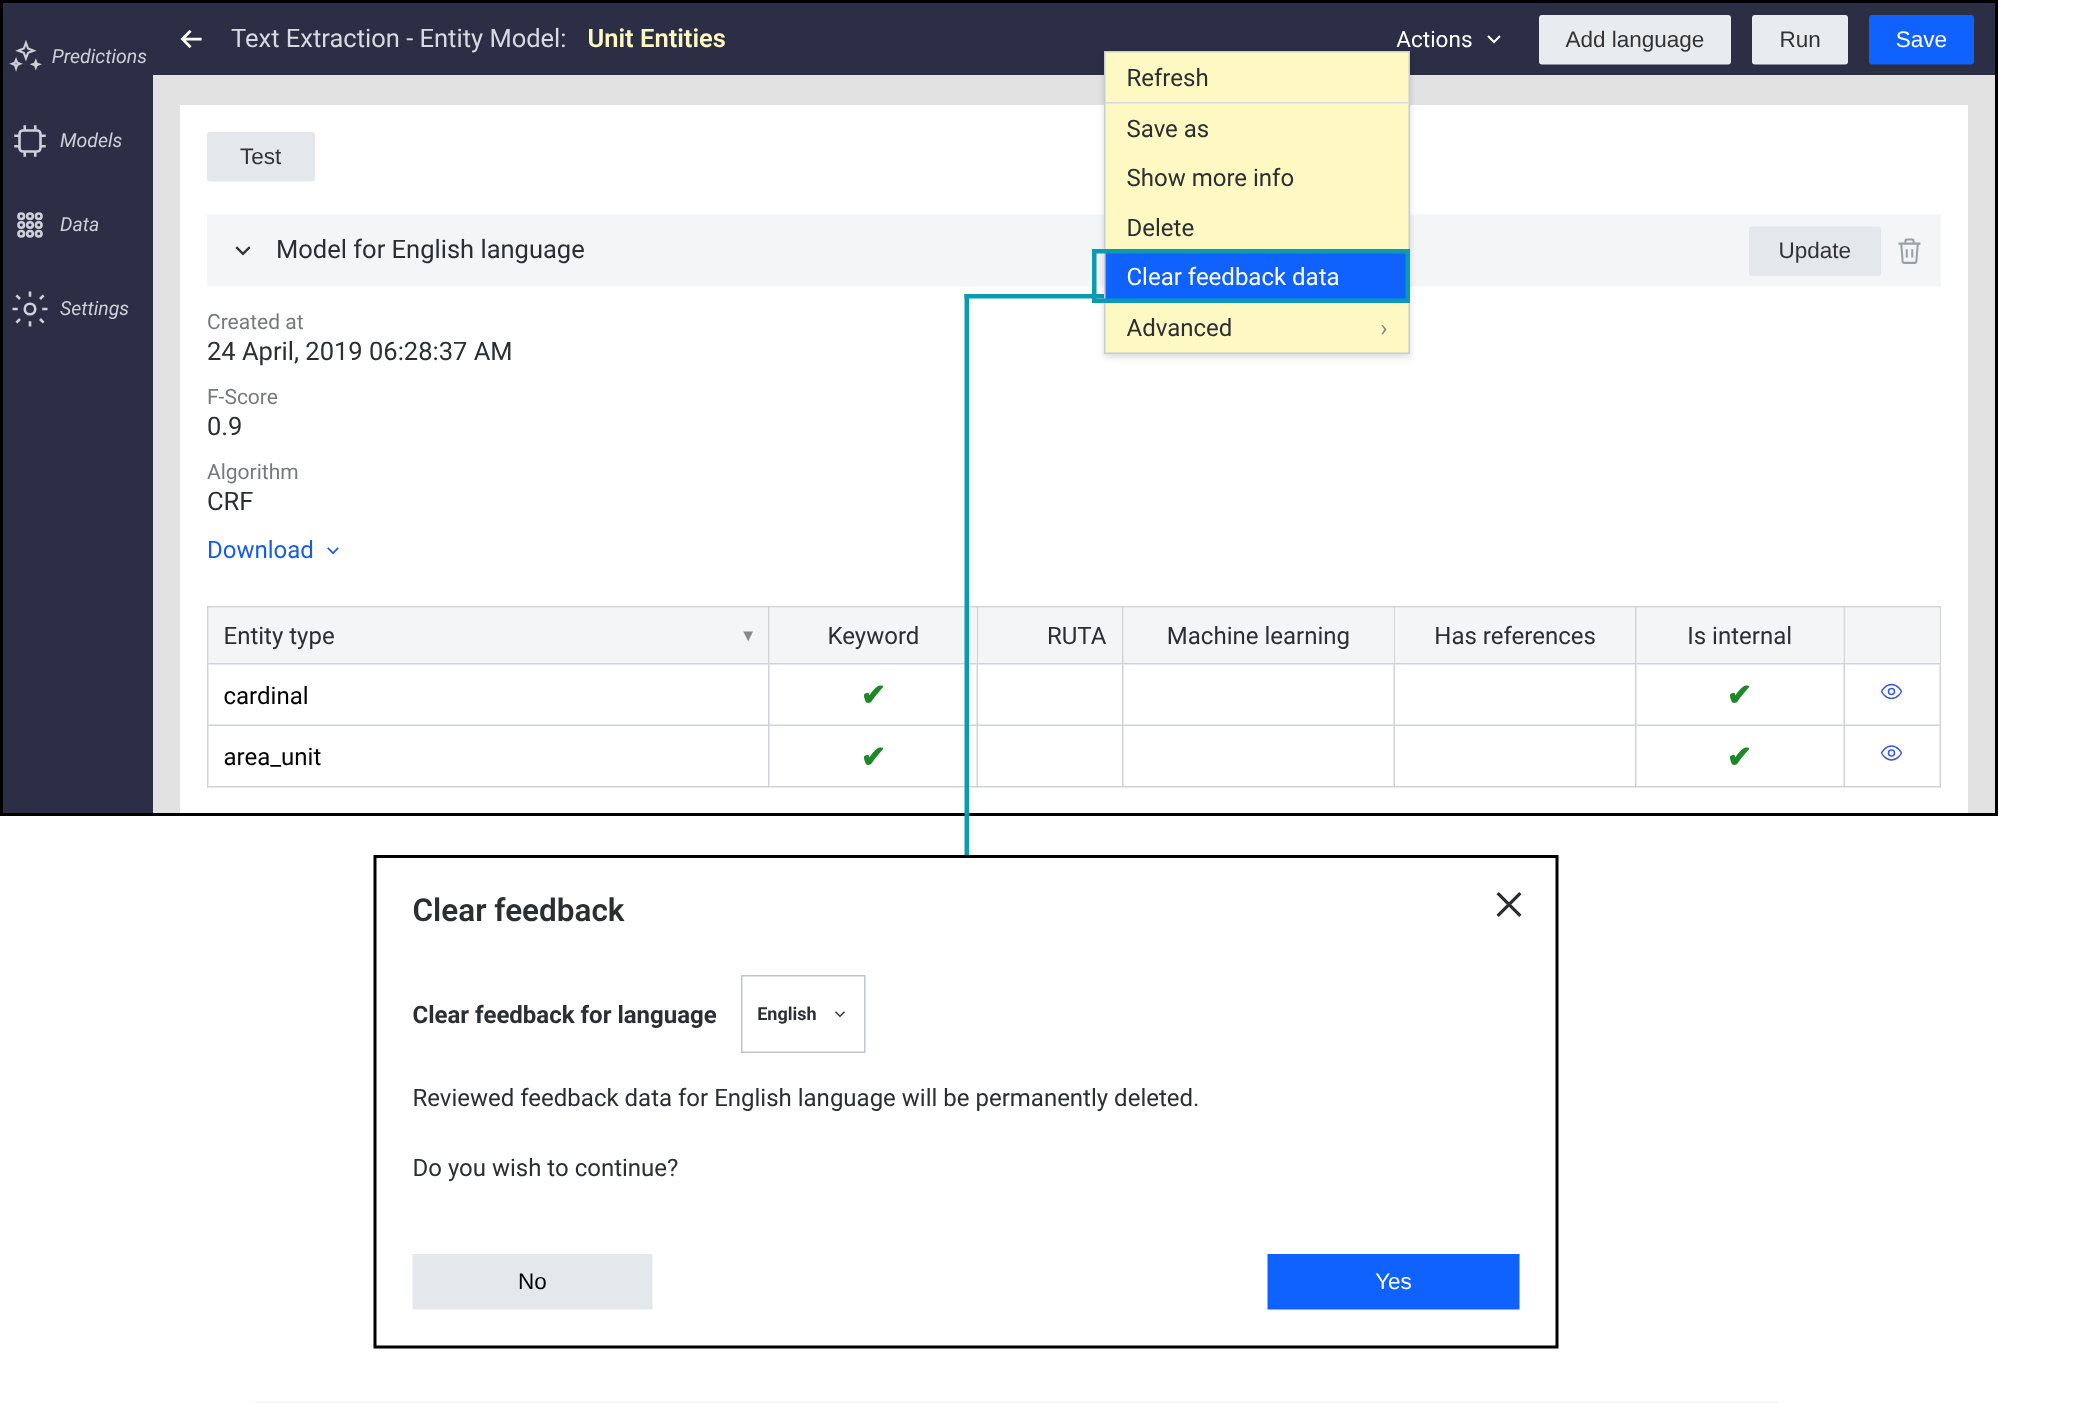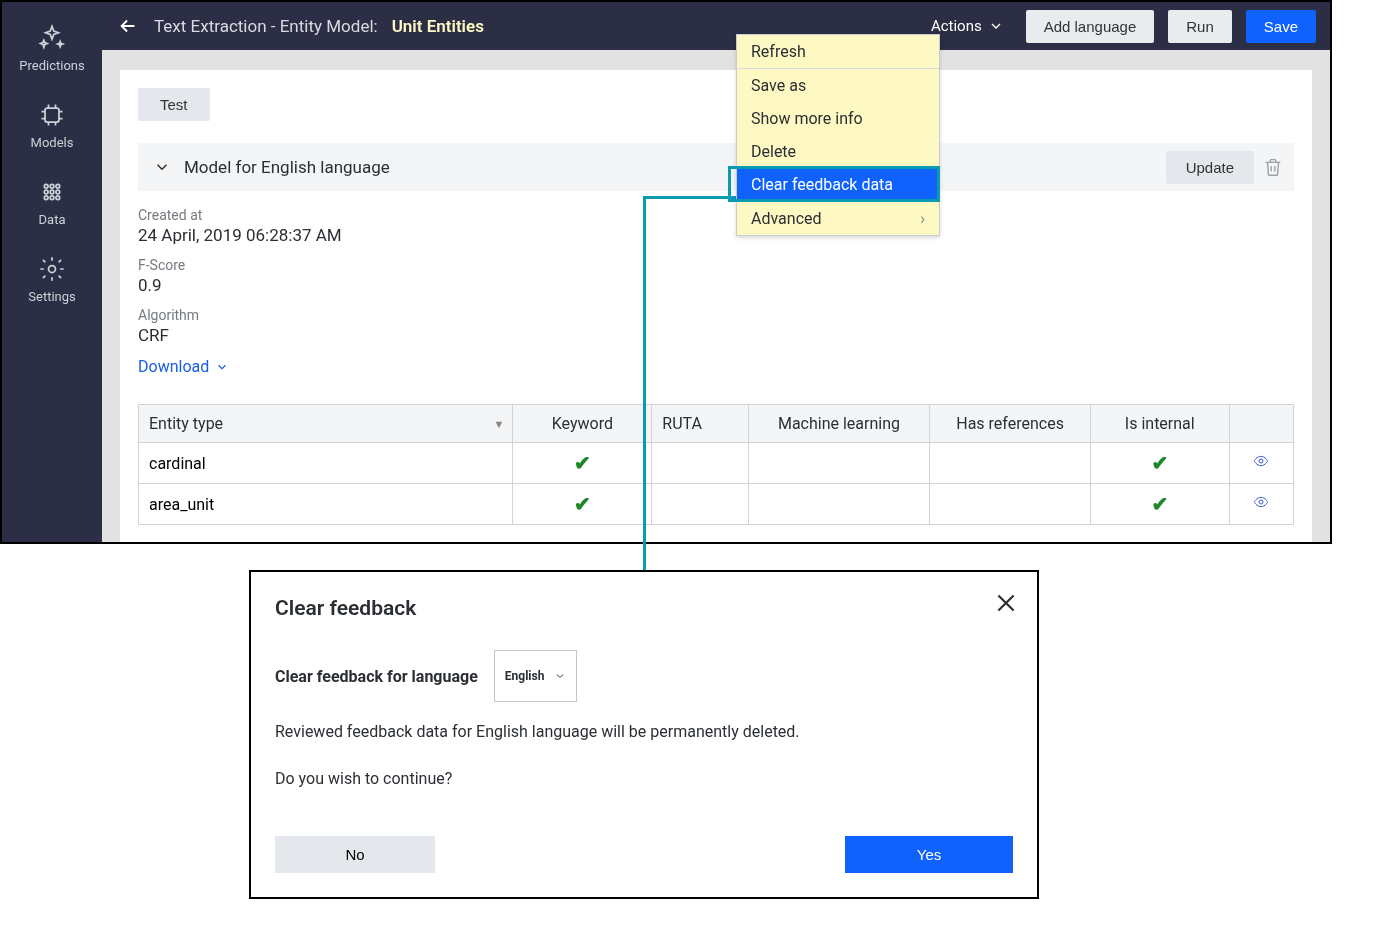--- a/index.html
+++ b/index.html
@@ -1,19 +1,19 @@
 <!DOCTYPE html>
 <html><head>
 <meta charset="utf-8">
 <style>
   * { box-sizing: border-box; margin: 0; padding: 0; }
   body { font-family: -apple-system, BlinkMacSystemFont, "Segoe UI", Roboto, "Helvetica Neue", Arial, sans-serif; width:1400px; height:935px; background:#fff; position:relative; }
   .app-region { width:1332px; height:544px; border:2px solid #000; position:absolute; top:0; left:0; overflow:hidden; background:#e2e2e2;}
   .sidebar { position:absolute; top:0; left:0; width:100px; height:100%; background:#2b2e44; color:#e8eaed; display:flex; flex-direction:column; align-items:center; padding-top:8px; }
-  .side-item { display:flex; flex-direction:column; align-items:center; gap:6px; padding:14px 4px; width:100%; cursor:pointer; font-size:13px; color:#cbd1d8; }
+  .side-item { display:flex; flex-direction:row; align-items:center; gap:6px; padding:14px 4px; width:100%; cursor:pointer; font-size:13px; color:#cbd1d8;font-style:italic; }
   .side-item svg { width:28px; height:28px; stroke:#cbd1d8; fill:none; stroke-width:1.5; }
   .topbar { position:absolute; top:0; left:100px; right:0; height:48px; background:#2b2e44; color:#fff; display:flex; align-items:center; padding:0 14px; gap:14px;}
   .topbar .back { width:24px; height:24px; display:flex; align-items:center; justify-content:center; cursor:pointer; }
   .topbar .back svg { stroke:#fff; fill:none; stroke-width:2; }
   .topbar .title-prefix { color:#d7dbe0; font-size:17px; }
   .topbar .title-main { color:#fef9c3; font-weight:600; font-size:17px; }
   .topbar-spacer { flex:1; }
   .actions-trigger { display:flex; align-items:center; gap:6px; color:#fff; font-size:15px; cursor:pointer; padding:6px 8px;}
   .actions-trigger svg { stroke:#fff; fill:none; stroke-width:2; }
   .btn { border:none; padding:8px 18px; font-size:15px; border-radius:2px; cursor:pointer; }
@@ -160,21 +160,21 @@
               <path d="M6 9l6 6 6-6"></path>
             </svg>
         </span>
       </div>
 
       <table class="ent">
         <thead>
           <tr>
             <th style="width:350px"><span>Entity type</span><span class="dropcaret">▼</span></th>
             <th style="width:130px;text-align:center">Keyword</th>
-            <th style="width:90px;text-align:left">RUTA</th>
+            <th style="width:90px;text-align:right">RUTA</th>
             <th style="width:170px;text-align:center">Machine learning</th>
             <th style="width:150px;text-align:center">Has references</th>
             <th style="width:130px;text-align:center">Is internal</th>
             <th style="width:60px"></th>
           </tr>
         </thead>
         <tbody>
           <tr>
             <td>cardinal</td>
             <td class="center"><span class="check">✔</span></td>

